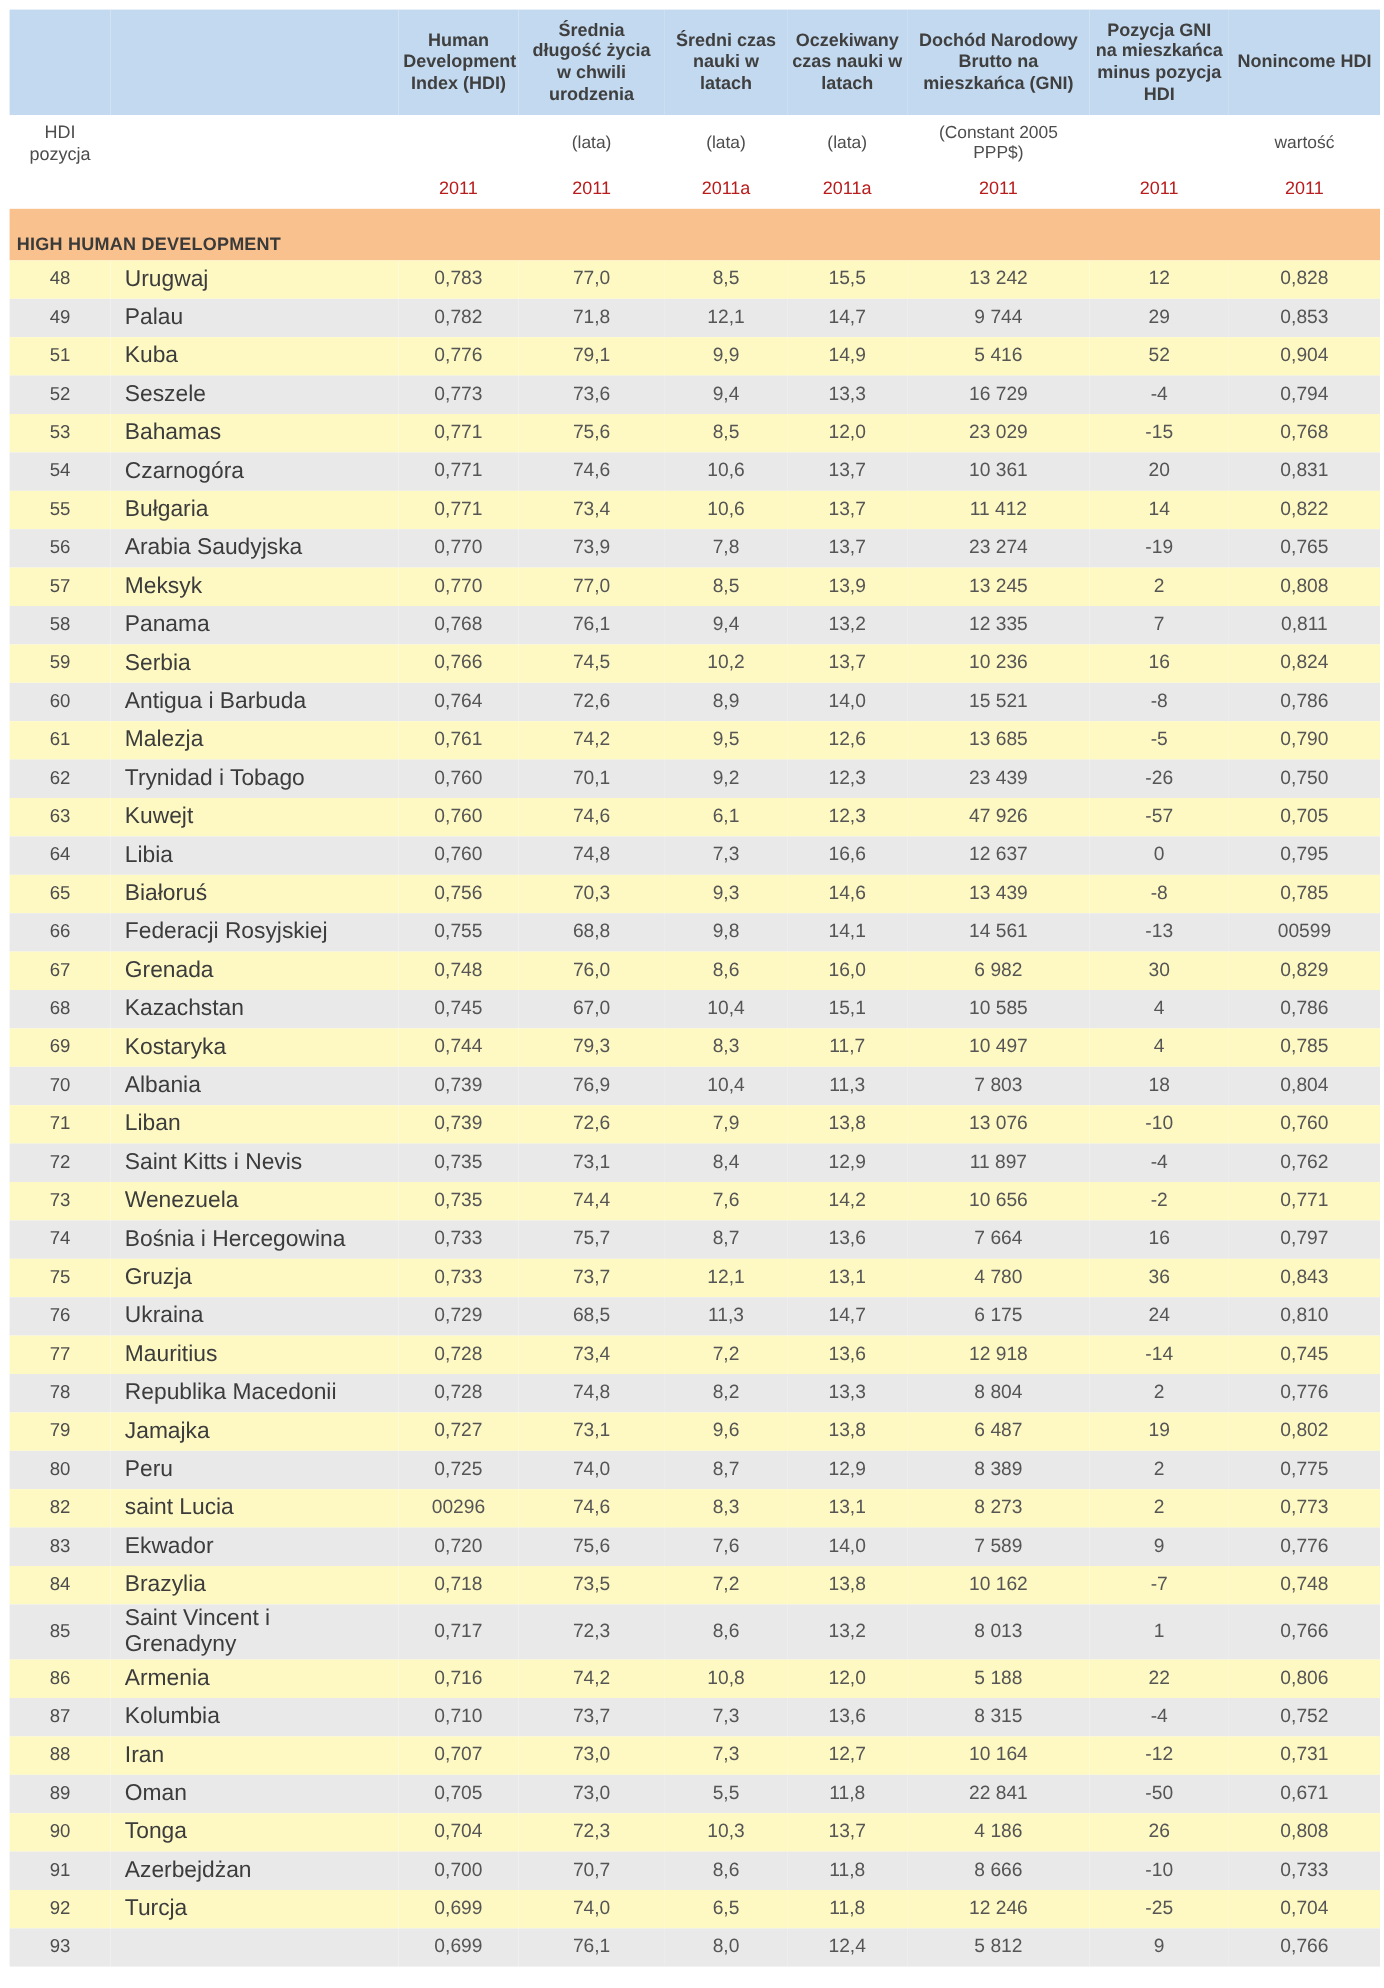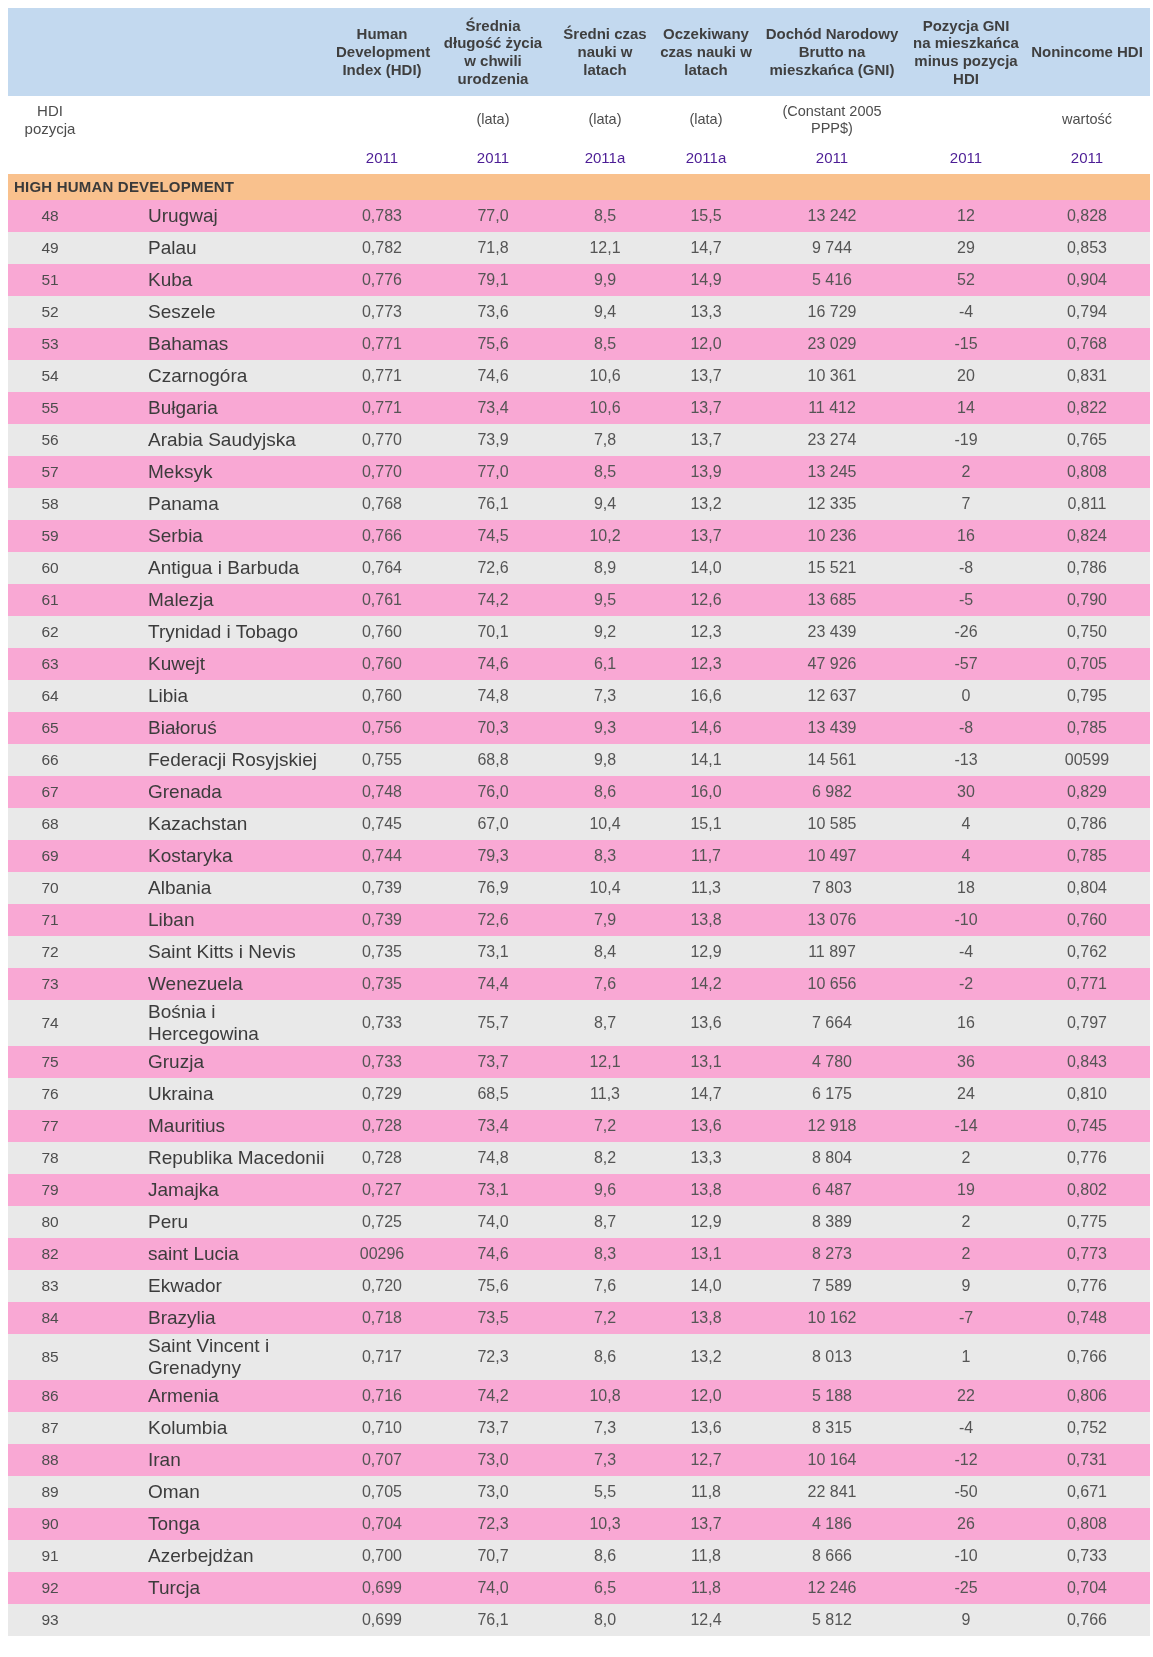--- a/index.html
+++ b/index.html
@@ -51,65 +51,64 @@
     text-align: center;
     vertical-align: middle;
     padding: 6px 4px;
     height: 32px;
     background: #ffffff;
   }
   tr.sub-row td.rank-label { font-size: 15px; }
 
   
   tr.year-row td {
-    color: #4c1d95;
+    color: #b91c1c;
     font-size: 15px;
     text-align: center;
     vertical-align: middle;
     padding: 2px 4px 6px 4px;
     height: 22px;
     background: #ffffff;
   }
 
   
   tr.section-row td {
     background: var(--section-orange, #F9C18D);
     color: #3A3A3A;
     font-size: 15px;
     font-weight: bold;
     text-align: left;
     vertical-align: middle;
-    padding: 4px 4px 5px 6px;
+    padding: 21px 4px 5px 6px;
     height: 16px;
     letter-spacing: 0.2px;
   }
 
   
-  tbody.data tr { background: #f9a8d4; }
+  tbody.data tr { background: #fef9c3; }
   tbody.data tr:nth-child(even) { background: var(--stripe-gray, #E9E9E9); }
   tbody.data td {
     font-size: 16px;
     color: #555555;
     text-align: center;
     vertical-align: middle;
     height: 30px;
     padding: 1px 4px;
   }
   tbody.data td.rank { color: #4D4D4D; font-size: 15.5px; }
   tbody.data td.country {
     text-align: left;
     padding-left: 12px;
     font-size: 19px;
     color: #3C3C3C;
   }
   tbody.data td.country span {
     display: inline-block;
     max-width: 208px;
     line-height: 1.15;
-    margin-left: 44px;
   }
 </style>
 </head>
 <body>
 
 <div class="page">
   <table class="hdi">
     <colgroup>
       <col class="c-rank">
         <col class="c-country">

